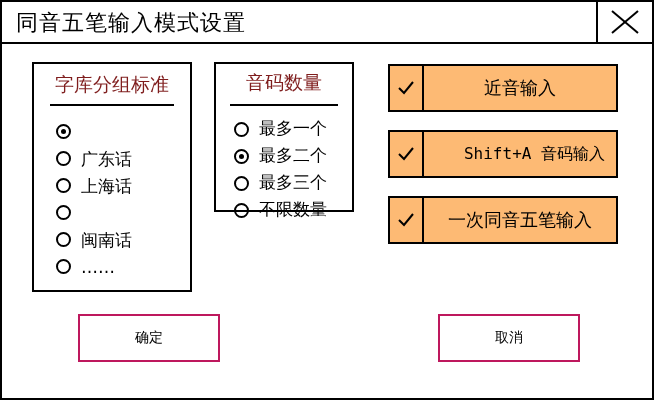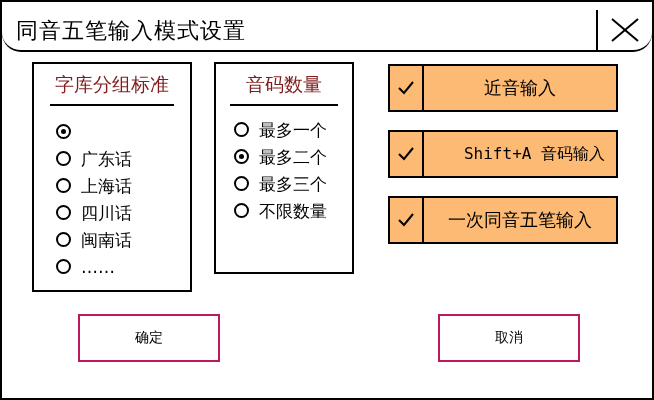--- a/index.html
+++ b/index.html
@@ -16,26 +16,25 @@
     height: 400px;
     box-sizing: border-box;
     background: #ffffff;
     border: 2px solid #000000;
     overflow: hidden;
   }
   
   #titlebar {
     position: absolute;
     left: 0;
-    top: 8px;
+    top: 0;
     width: 650px;
     height: 42px;
     border-bottom: 2px solid #000000;
     box-sizing: border-box;
-    border-radius: 19px;
   }
   #title-text {
     position: absolute;
     left: 14px;
     top: 6px;
     font-size: 22px;
     line-height: 30px;
     color: #000000;
     white-space: nowrap;
     letter-spacing: 1px;
@@ -87,21 +86,22 @@
   #group-fonts .group-rule {
     left: 16px;
     right: 16px;
     top: 40px;
     width: auto;
   }
   #group-count {
     left: 212px;
     top: 60px;
     width: 140px;
-    height: 212px;
+    height: 150px;
+    font-family: Liberation Mono, monospace;
   }
   #group-count .group-rule {
     left: 14px;
     right: 14px;
     top: 40px;
     width: auto;
   }
 
   
   .radio-list {
@@ -226,21 +226,20 @@
       <div class="radio-row">
         <span class="radio-outer"></span>
         <span class="radio-label">广东话</span>
       </div>
       <div class="radio-row">
         <span class="radio-outer"></span>
         <span class="radio-label">上海话</span>
       </div>
       <div class="radio-row">
         <span class="radio-outer"></span>
-        <span class="radio-label">四川话</span>
       </div>
       <div class="radio-row">
         <span class="radio-outer"></span>
         <span class="radio-label">闽南话</span>
       </div>
       <div class="radio-row">
         <span class="radio-outer"></span>
         <span class="radio-label">……</span>
       </div>
     </div>

